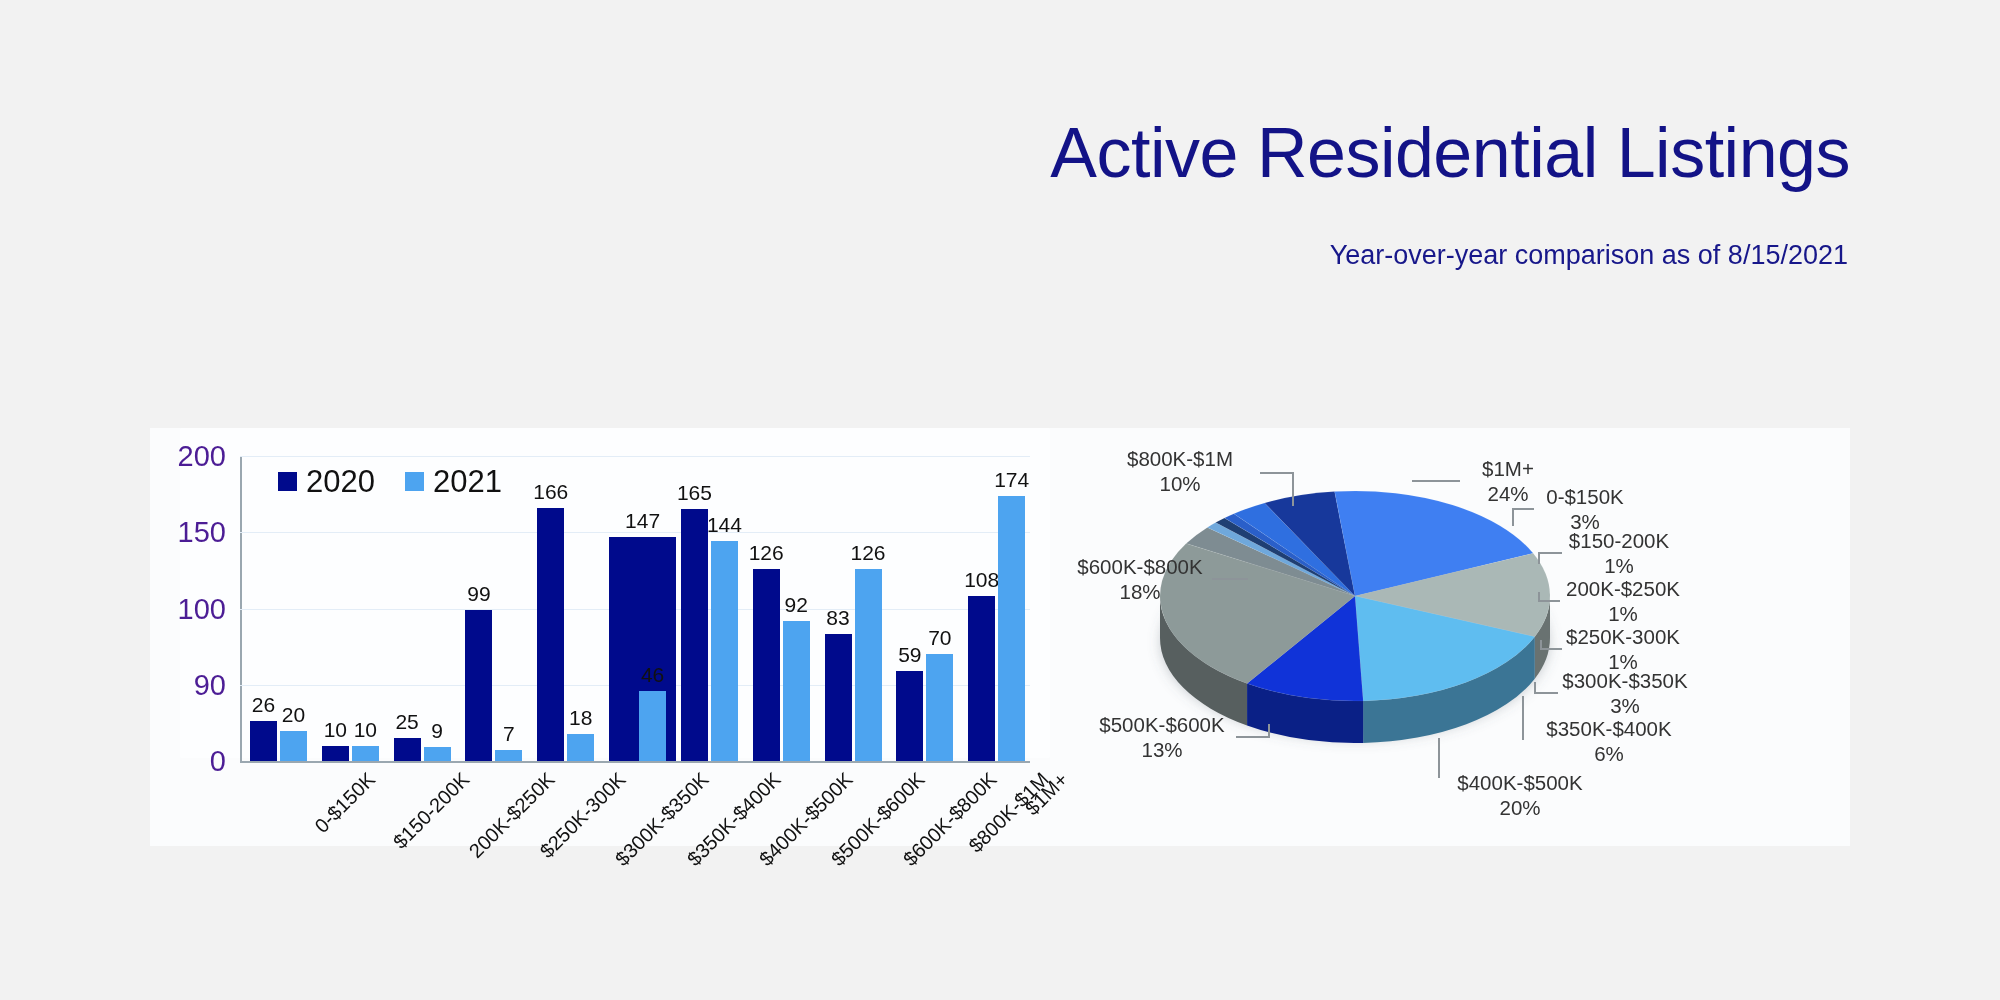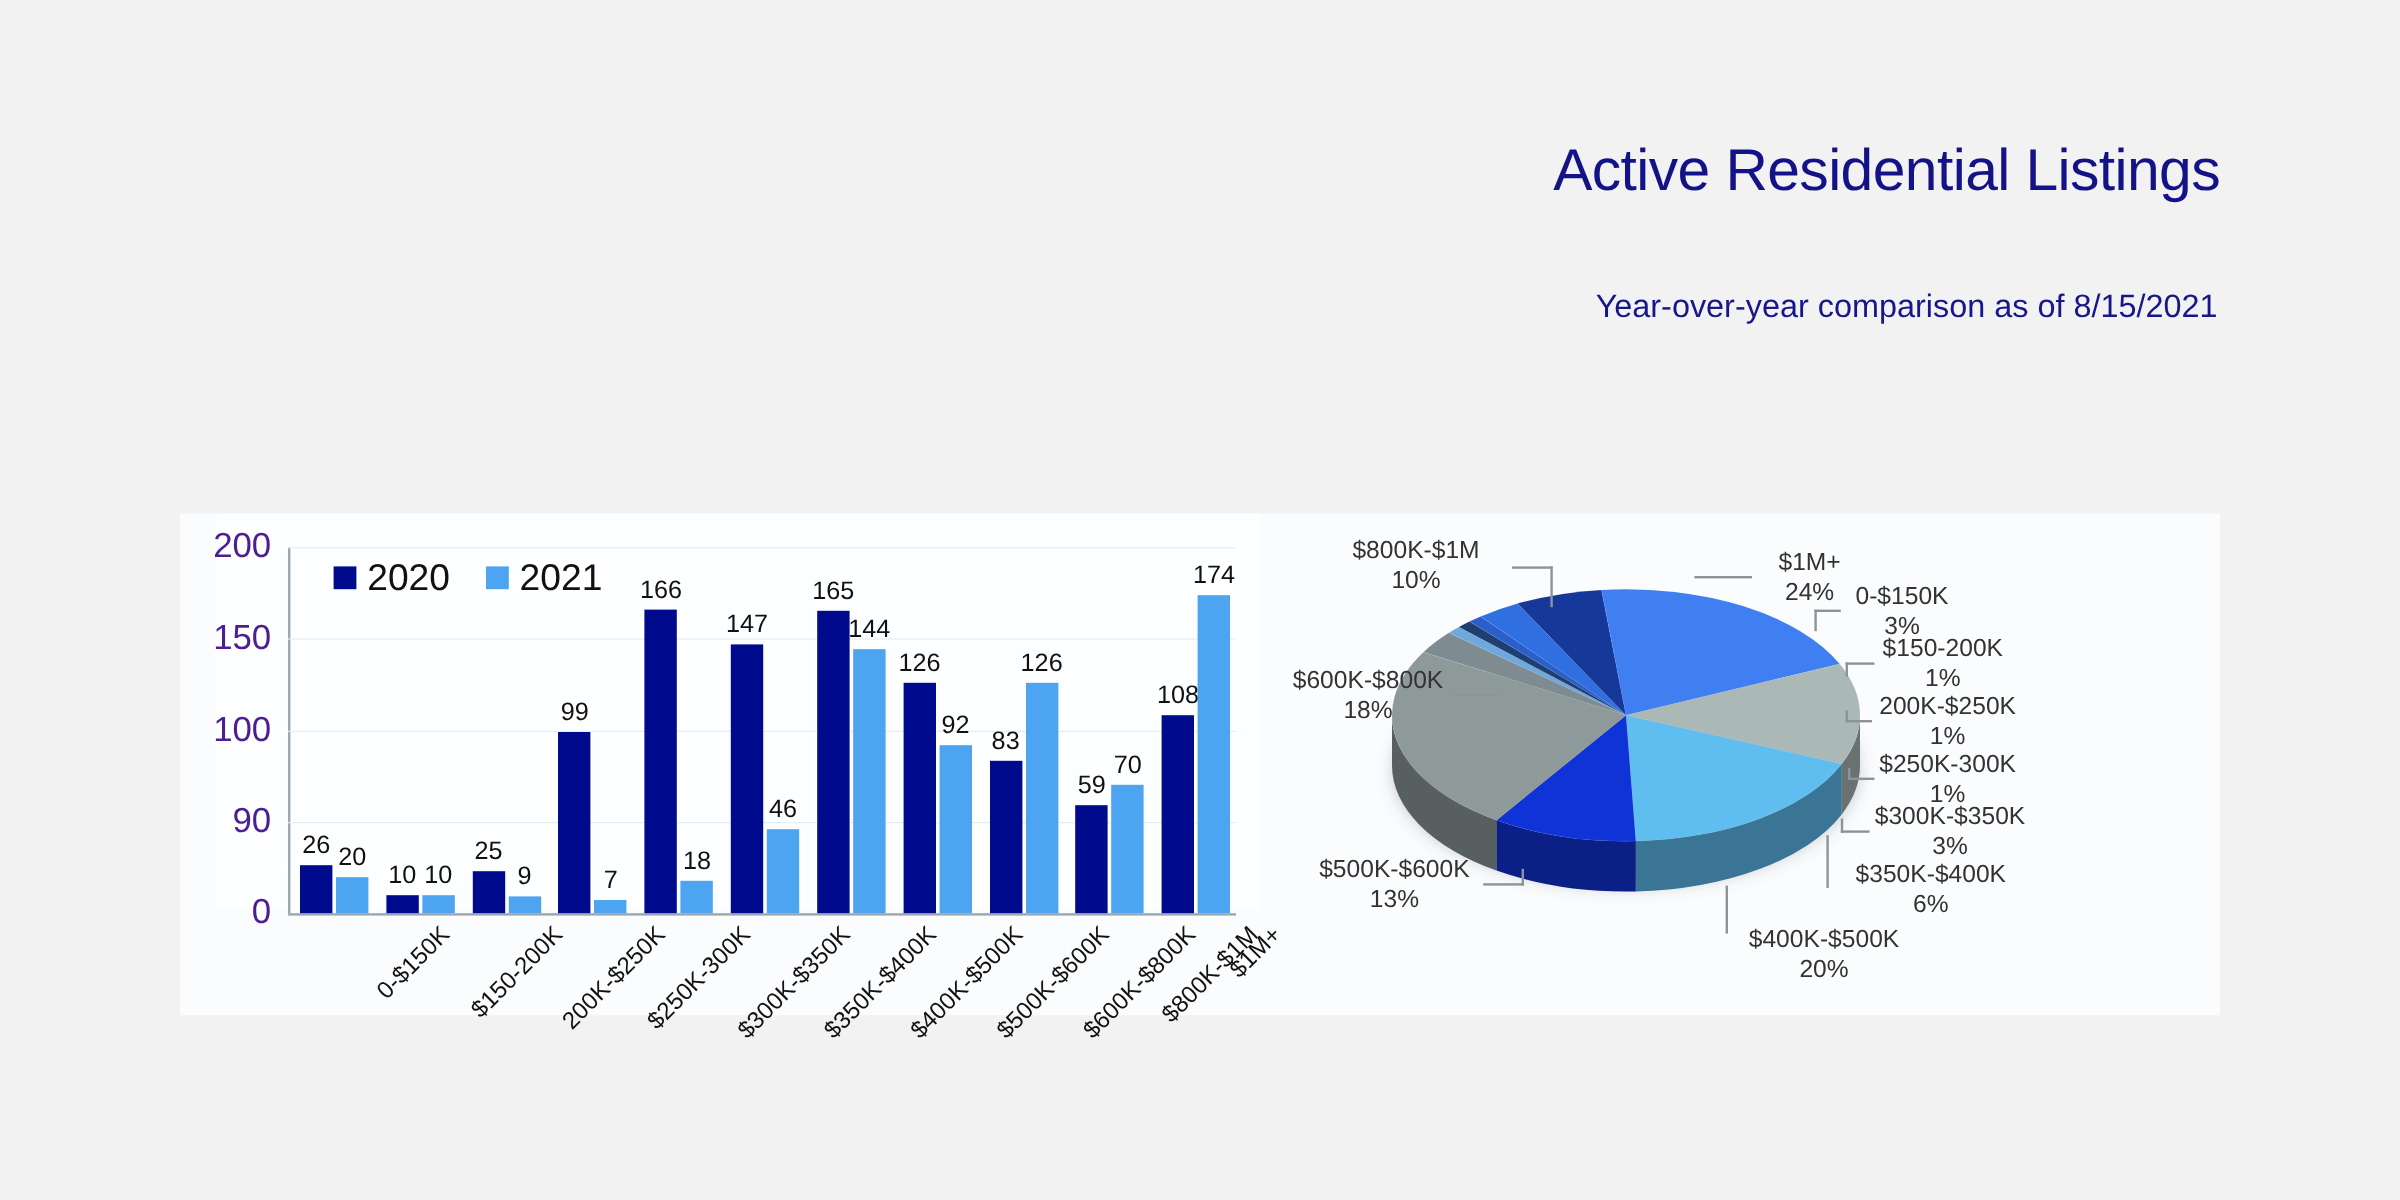--- a/index.html
+++ b/index.html
@@ -21,21 +21,21 @@
     position: absolute;
     left: 0;
     top: 0;
     width: 2000px;
     height: 300px;
   }
   #page-title {
     position: absolute;
     right: 150px;
     top: 118px;
-    font-size: 49px;
+    font-size: 70px;
     line-height: 1.0;
     font-weight: 400;
     color: #131387;
     letter-spacing: -0.5px;
     white-space: nowrap;
     text-align: right;
   }
   #page-subtitle {
     position: absolute;
     right: 152px;
@@ -238,21 +238,21 @@
           </div>
           <div class="bar-group" style="left: 77.8182px; width: 71.8182px;">
             <div class="bar y2020" style="height: 15.25px; background: rgb(0, 10, 140);">
               <span class="bar-value">10</span>
             </div>
             <div class="bar y2021" style="height: 15.25px; background: rgb(77, 164, 240);">
               <span class="bar-value">10</span>
             </div>
           </div>
           <div class="bar-group" style="left: 149.636px; width: 71.8182px;">
-            <div class="bar y2020" style="height: 35px; background: rgb(0, 10, 140);">
+            <div class="bar y2020" style="height: 23px; background: rgb(0, 10, 140);">
               <span class="bar-value">25</span>
             </div>
             <div class="bar y2021" style="height: 13.725px; background: rgb(77, 164, 240);">
               <span class="bar-value">9</span>
             </div>
           </div>
           <div class="bar-group" style="left: 221.455px; width: 71.8182px; margin-top: 28px;">
             <div class="bar y2020" style="height: 150.975px; background: rgb(0, 10, 140);">
               <span class="bar-value">99</span>
             </div>
@@ -262,21 +262,21 @@
           </div>
           <div class="bar-group" style="left: 293.273px; width: 71.8182px;">
             <div class="bar y2020" style="height: 253.15px; background: rgb(0, 10, 140);">
               <span class="bar-value">166</span>
             </div>
             <div class="bar y2021" style="height: 27.45px; background: rgb(77, 164, 240);">
               <span class="bar-value">18</span>
             </div>
           </div>
           <div class="bar-group" style="left: 365.091px; width: 71.8182px;">
-            <div class="bar y2020" style="height: 224.175px; background: rgb(0, 10, 140);">
+            <div class="bar y2020" style="height: 224.175px; background: rgb(0, 10, 140); padding-left: 40px;">
               <span class="bar-value">147</span>
             </div>
             <div class="bar y2021" style="height: 70.15px; background: rgb(77, 164, 240);">
               <span class="bar-value">46</span>
             </div>
           </div>
           <div class="bar-group" style="left: 436.909px; width: 71.8182px;">
             <div class="bar y2020" style="height: 251.625px; background: rgb(0, 10, 140);">
               <span class="bar-value">165</span>
             </div>

